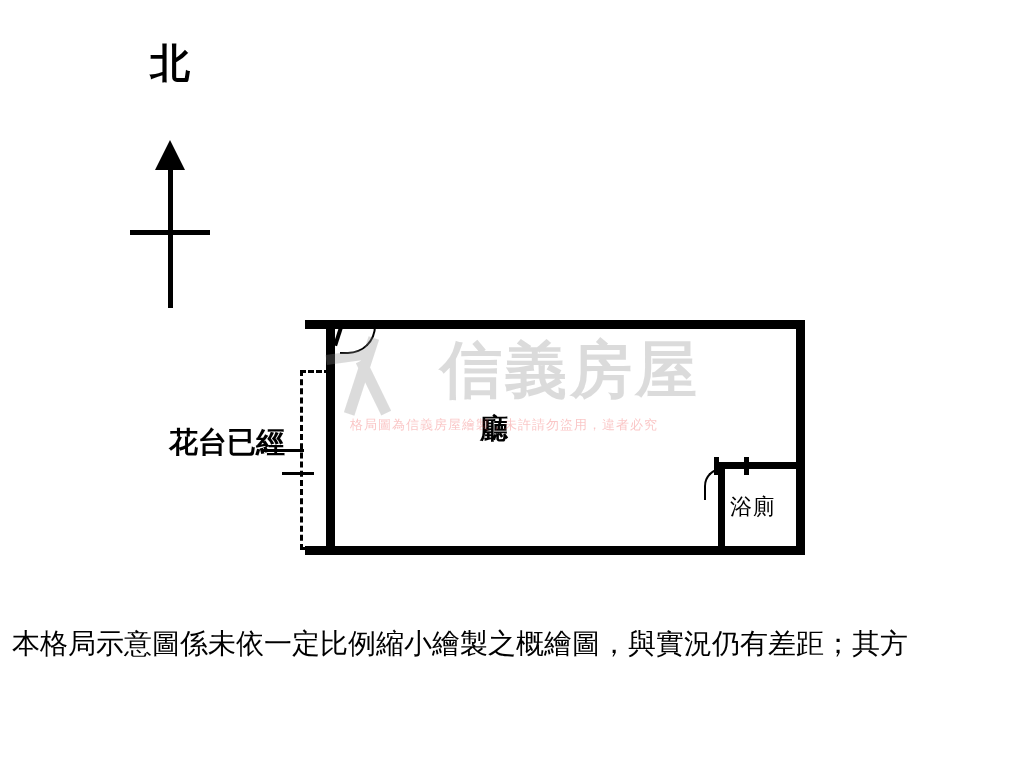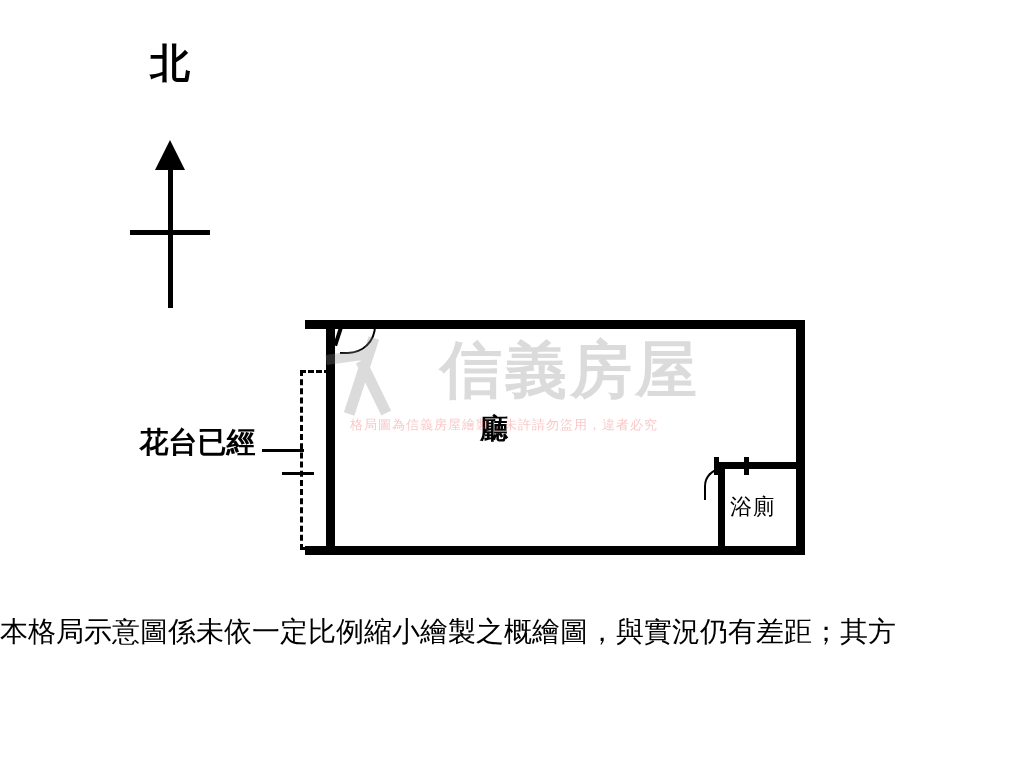--- a/index.html
+++ b/index.html
@@ -224,21 +224,21 @@
     border-bottom: none;
     border-radius: 18px 0 0 0;
   }
 
   
   .annotation {
     position: absolute;
     left: 110px;
     top: 420px;
     width: 175px;
-    text-align: center;
+    text-align: right;
     font-size: 29px;
     font-weight: bold;
     line-height: 44px;
     font-family: "Liberation Serif", serif;
   }
   .annotation-leader-1 {
     position: absolute;
     left: 262px;
     top: 449px;
     width: 42px;
@@ -327,21 +327,21 @@
     position: absolute;
     left: 0px;
     top: 612px;
     width: 1008px;
     font-size: 28px;
     line-height: 40px;
     font-family: "Liberation Serif", serif;
     letter-spacing: 0px;
   }
   .disclaimer p {
-    margin: 0;
+    margin: 12px;
   }
 </style>
 </head>
 <body>
 
 <div id="canvas">
 
   <div class="compass">
     <div class="compass-label">北</div>
     <div class="compass-head"></div>

